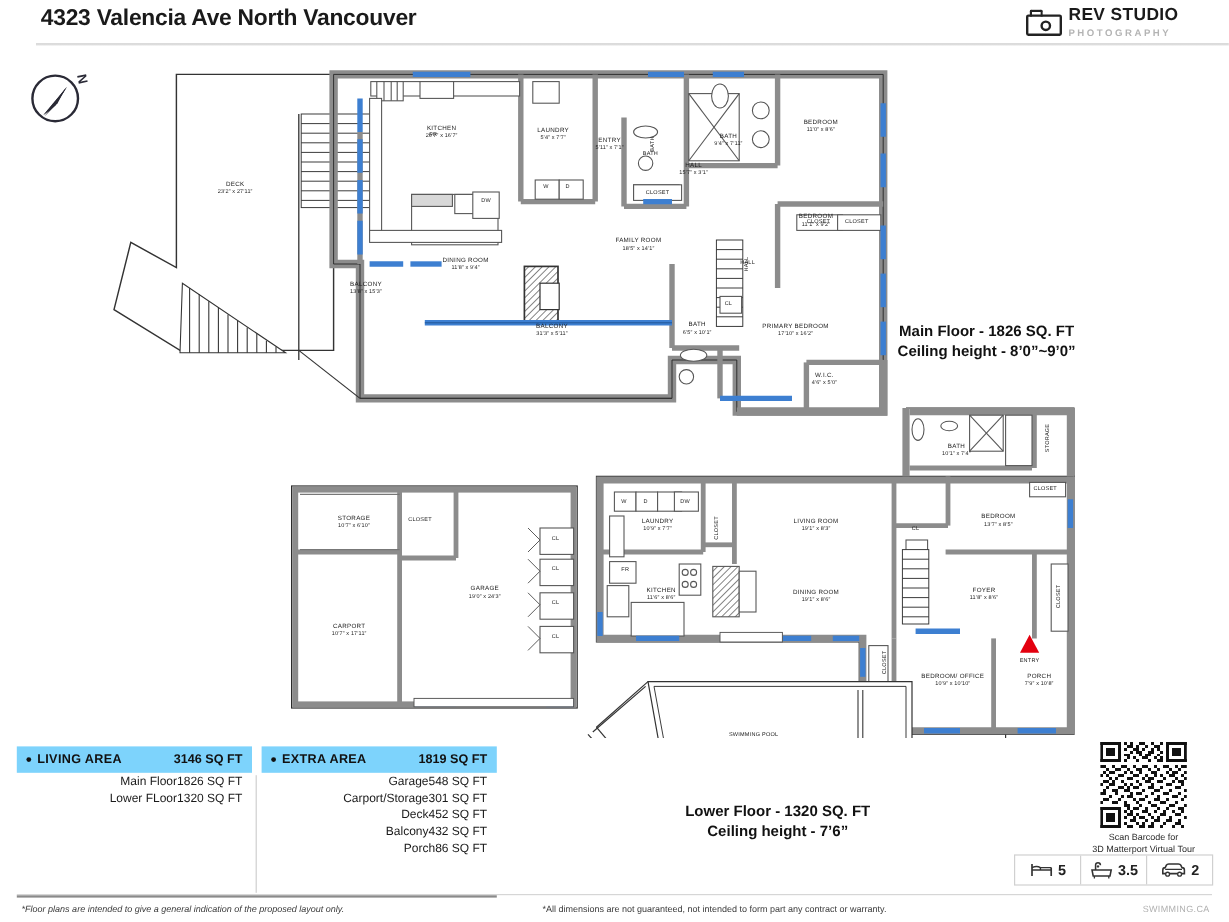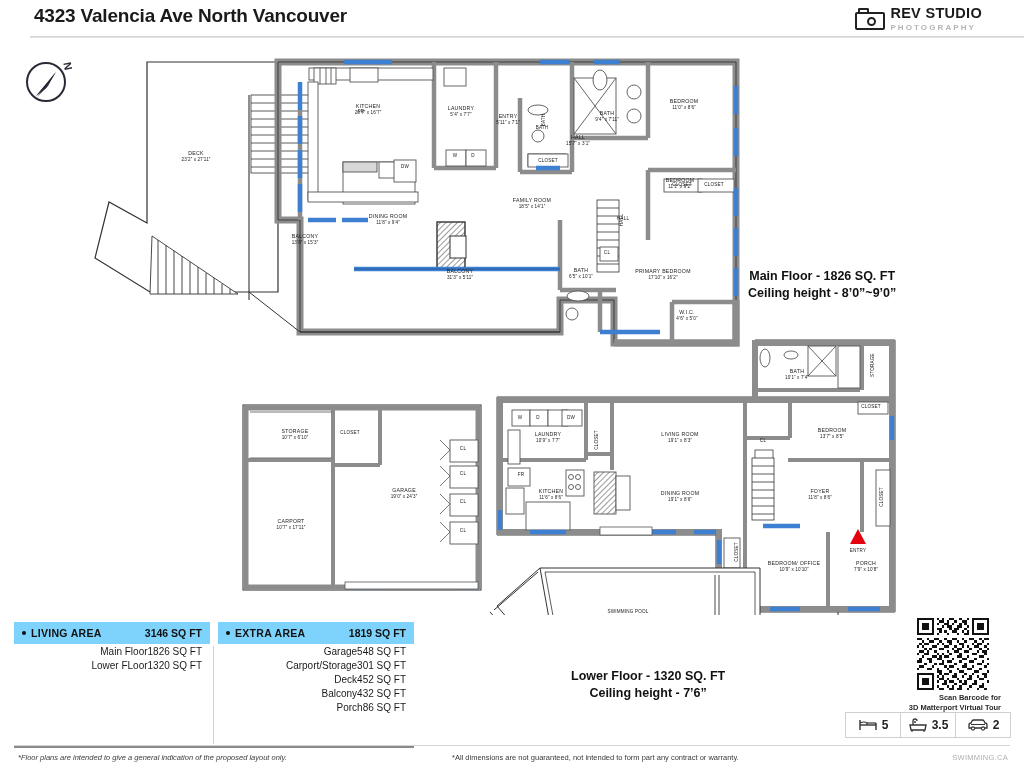--- a/index.html
+++ b/index.html
@@ -66,21 +66,21 @@
   }
   .tbl-head .lbl { font-size:10.5px; font-weight:bold; letter-spacing:0.3px; display:flex; align-items:center; gap:5px; }
   .tbl-head .dot { width:4px; height:4px; border-radius:50%; background:#111; display:inline-block; }
   .tbl-head .val { font-size:10.5px; font-weight:bold; }
   .tbl-row { display:flex; justify-content:flex-end; padding:1.5px 8px 1.5px 6px; font-size:10px; color:#1a1a1a; }
   .tbl-row .k { }
   .tbl-row .v { }
   #tbl-sep { position:absolute; left:199px; top:24px; width:1px; height:98px; background:#cfcfcf; }
 
   
-  #qr-block { position:absolute; left:905px; top:618px; width:96px; text-align:right;font-weight:bold; }
+  #qr-block { position:absolute; left:905px; top:618px; width:96px; text-align:center; }
   #qr { width:72px; height:72px; margin:0 auto; display:block; }
   #qr-cap { font-size:7.5px; line-height:1.35; color:#2a2a2a; margin-top:3px; }
   #badges {
     position:absolute; left:845px; top:712px; width:166px; height:26px;
     border:1px solid #d0d0d0; display:flex;
   }
   .badge { flex:1; display:flex; align-items:center; justify-content:center; gap:4px; border-right:1px solid #d0d0d0; }
   .badge:last-child { border-right:none; }
   .badge .num { font-size:12px; font-weight:bold; color:#222; }
   .badge svg { display:block; }

